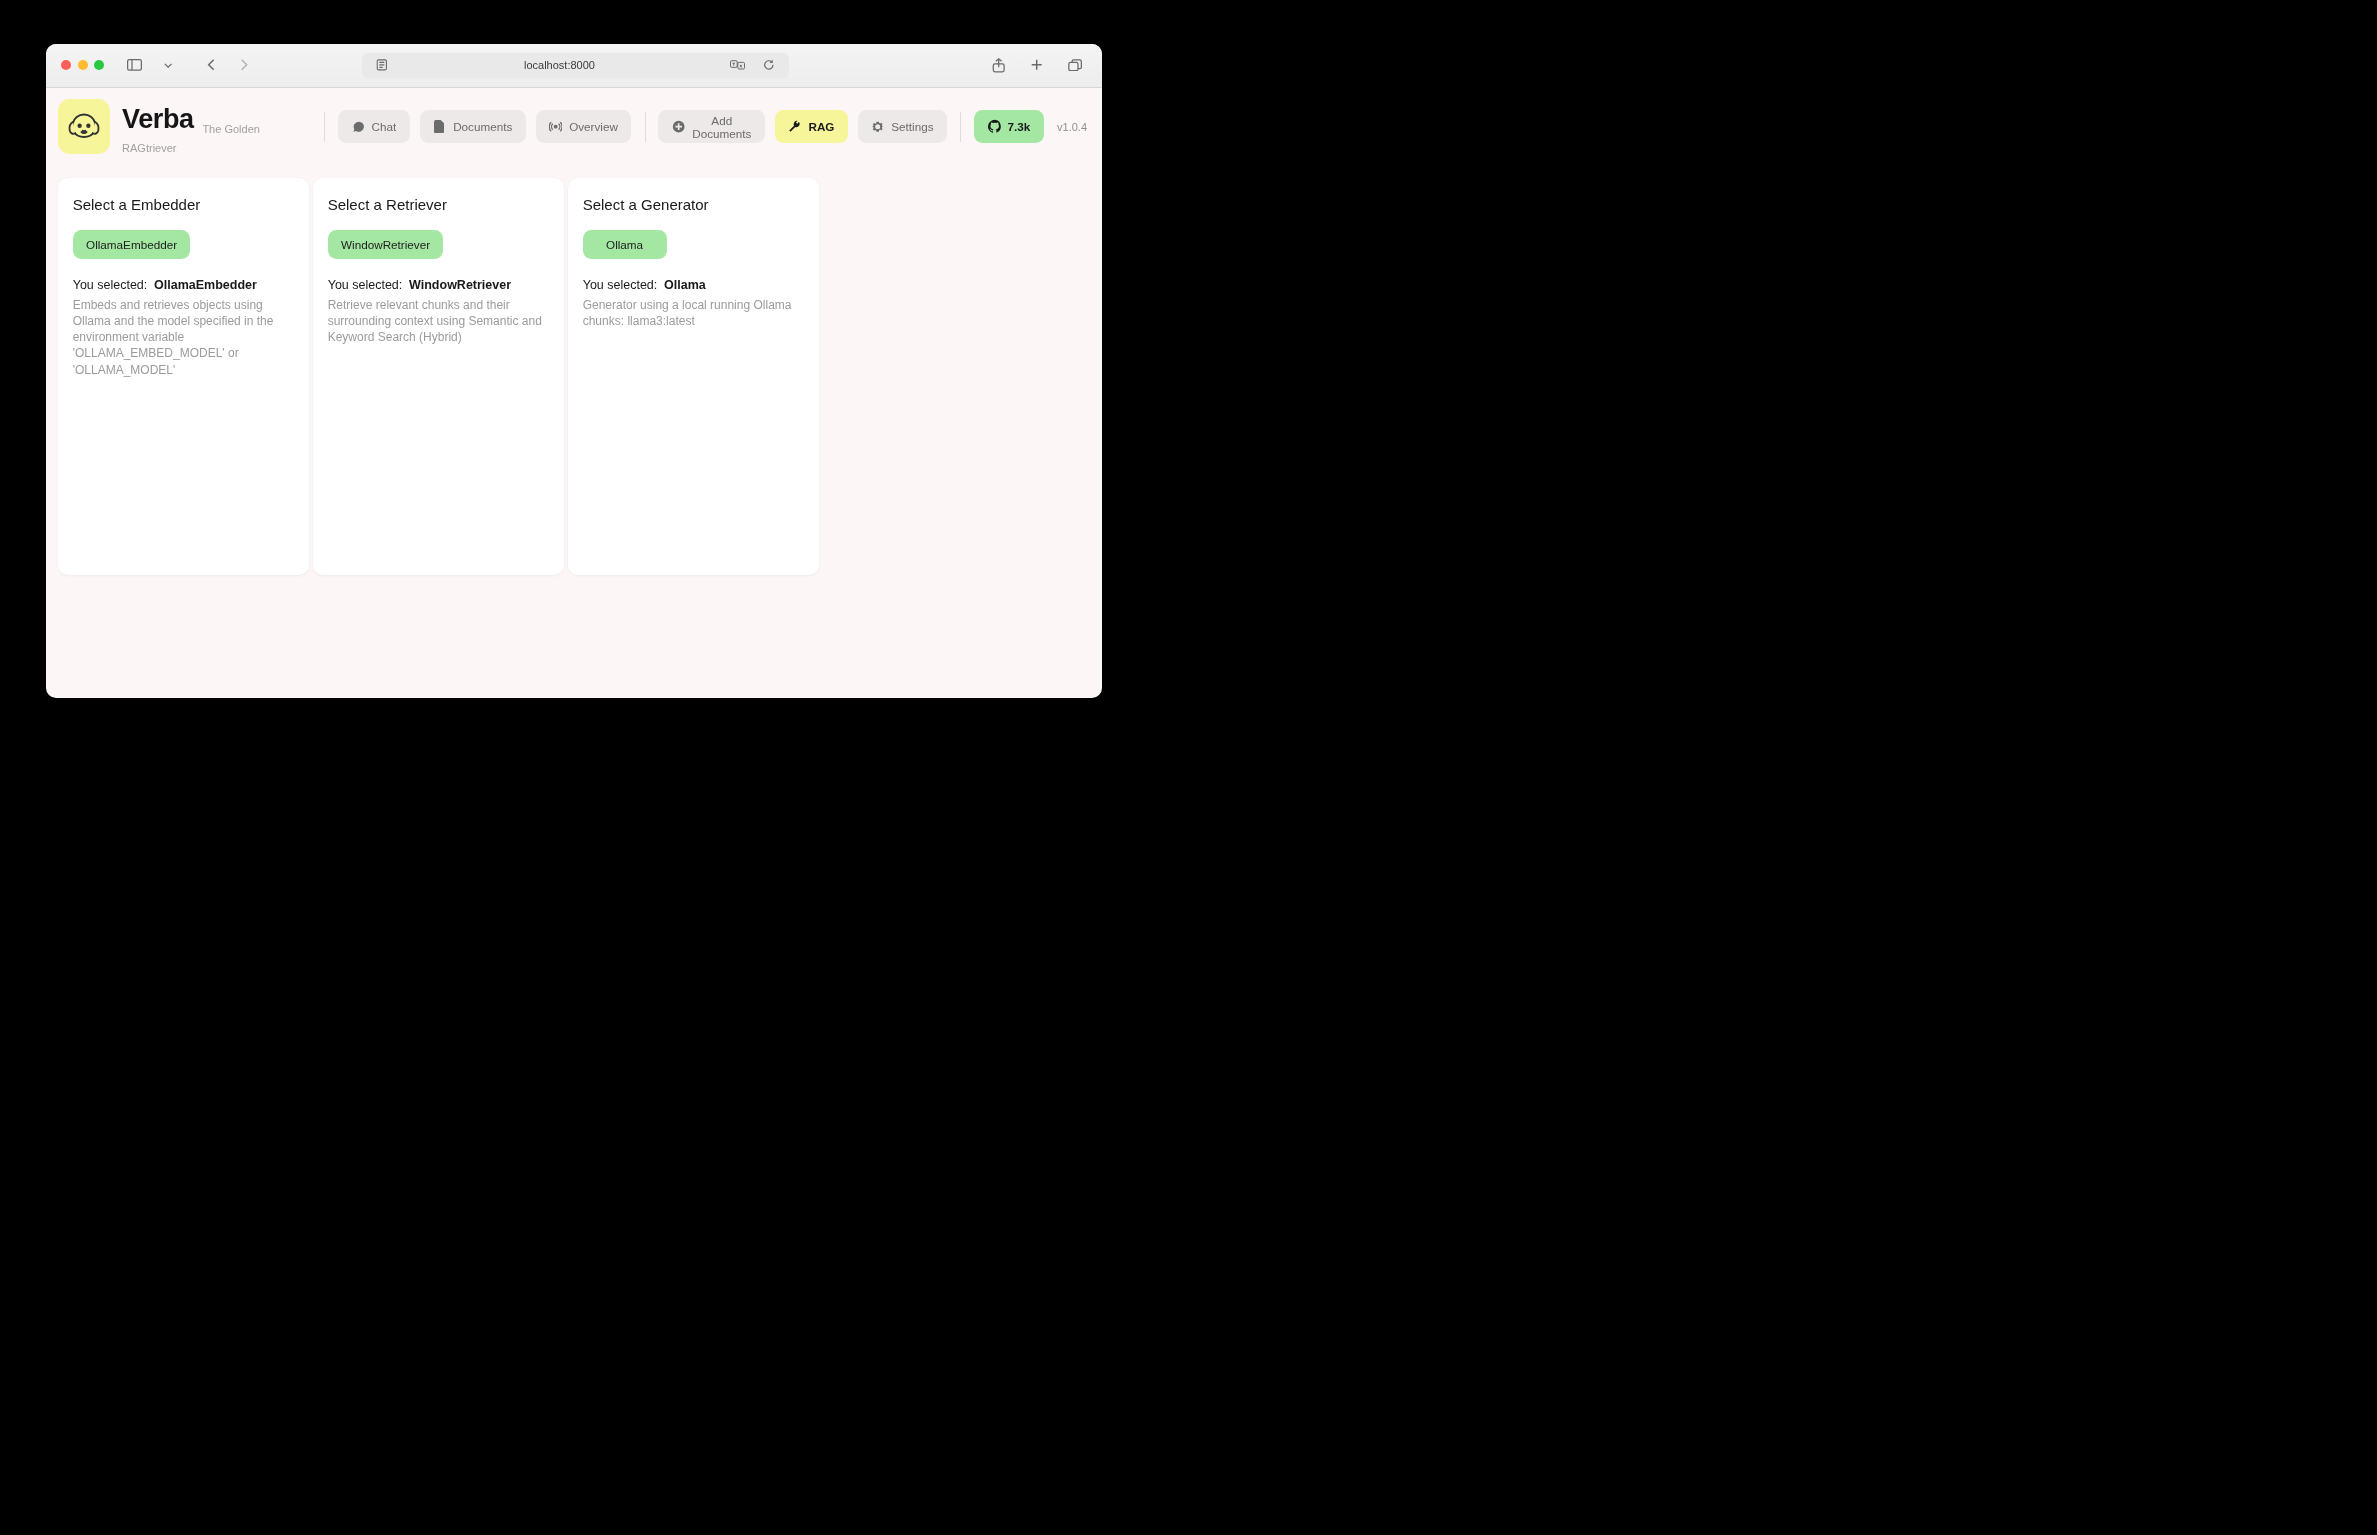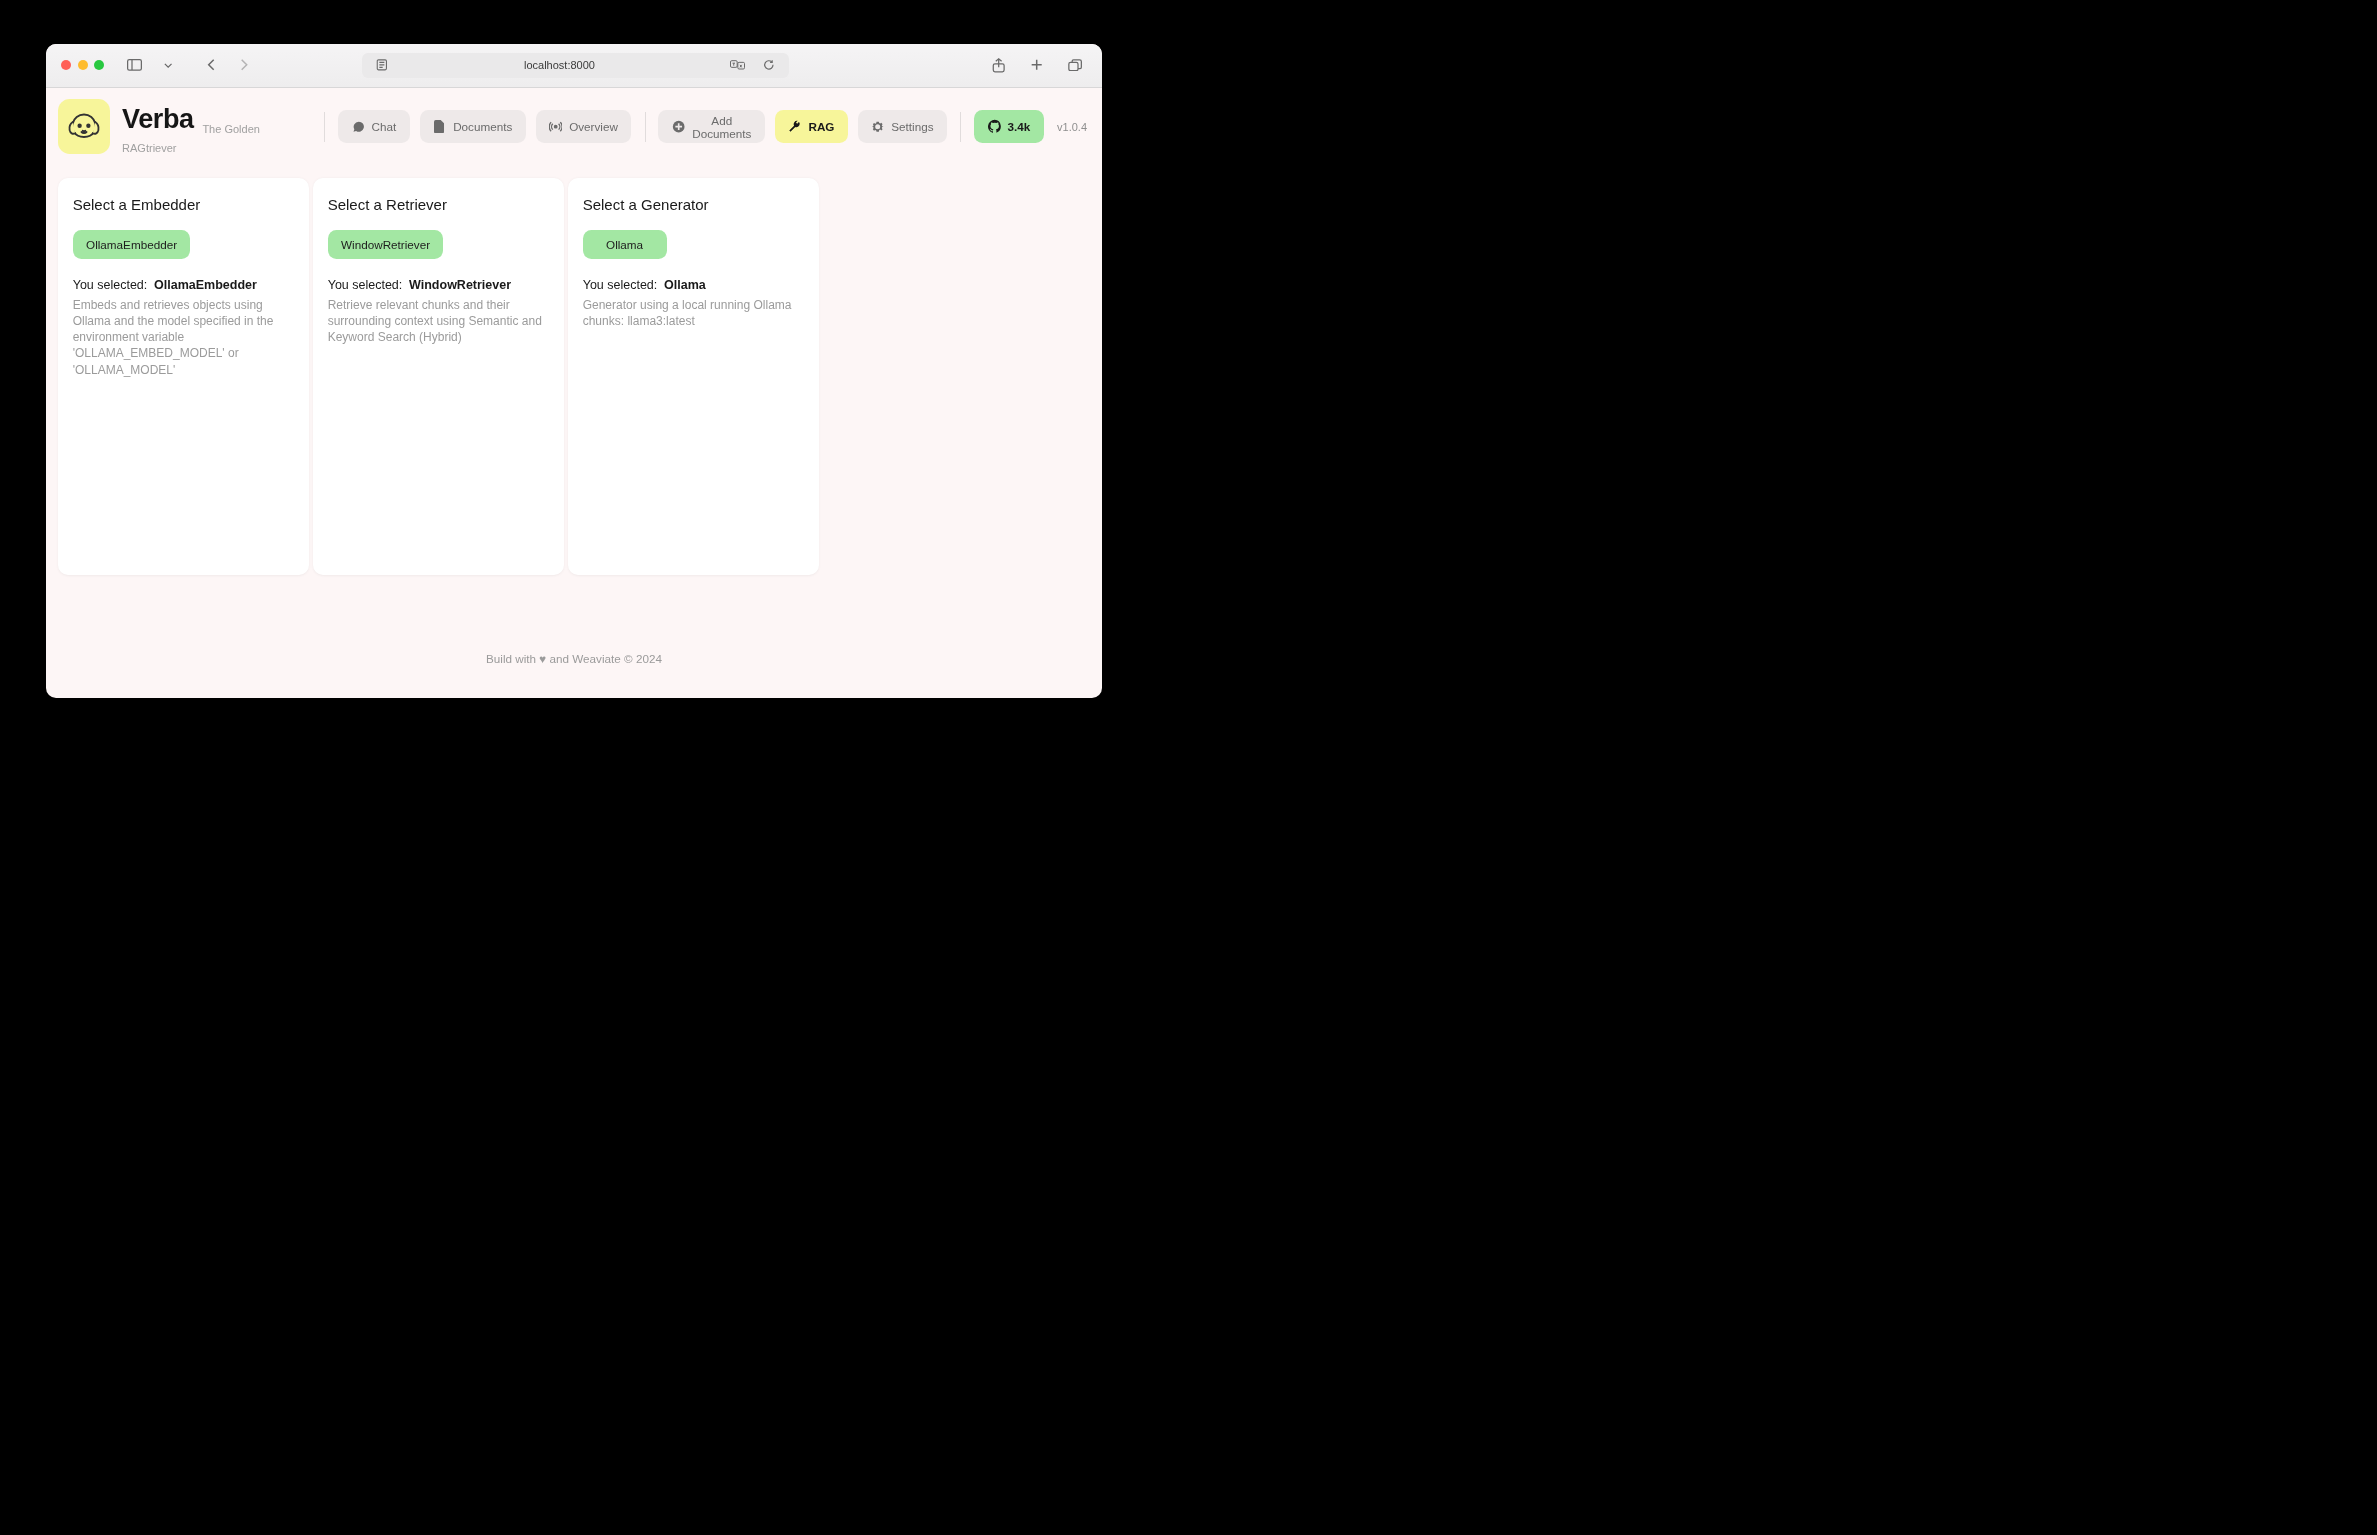--- a/index.html
+++ b/index.html
@@ -356,21 +356,21 @@
         </button>
 
         <div class="vdiv"></div>
 
         <button class="navbtn green">
           <span class="ico">
             <svg width="15" height="15" viewBox="0 0 16 16" fill="#1a1a1a">
                 <path d="M8 0a8 8 0 0 0-2.5 15.6c.4.1.5-.2.5-.4v-1.5c-2.2.5-2.7-1-2.7-1-.4-.9-.9-1.2-.9-1.2-.7-.5.1-.5.1-.5.8.1 1.2.8 1.2.8.7 1.2 1.9.9 2.3.7.1-.5.3-.9.5-1.1-1.8-.2-3.6-.9-3.6-4a3.1 3.1 0 0 1 .8-2.2c-.1-.2-.4-1 .1-2.1 0 0 .7-.2 2.2.8a7.6 7.6 0 0 1 4 0c1.5-1 2.2-.8 2.2-.8.5 1.1.2 1.9.1 2.1.5.6.8 1.3.8 2.2 0 3.1-1.9 3.8-3.6 4 .3.2.5.7.5 1.4v2.1c0 .2.1.5.5.4A8 8 0 0 0 8 0z"></path>
               </svg>
           </span>
-          <span>3.4k</span>
+          <span>7.3k</span>
         </button>
 
         <span class="version">v1.0.4</span>
       </div>
     </div>
 
     <div class="content">
 
       <div class="card">
         <div class="card-title">Select a Embedder</div>
@@ -397,16 +397,15 @@
         <button class="chip" style="padding-left:23.4px;padding-right:23.4px">Ollama</button>
         <div class="selected-row">
           <span class="lbl">You selected:</span>
           <span class="val">Ollama</span>
         </div>
         <div class="desc">Generator using a local running Ollama chunks: llama3:latest</div>
       </div>
 
     </div>
 
-    <div class="footer">Build with ♥ and Weaviate © 2024</div>
   </div>
 </div>
 
 
 </body></html>

